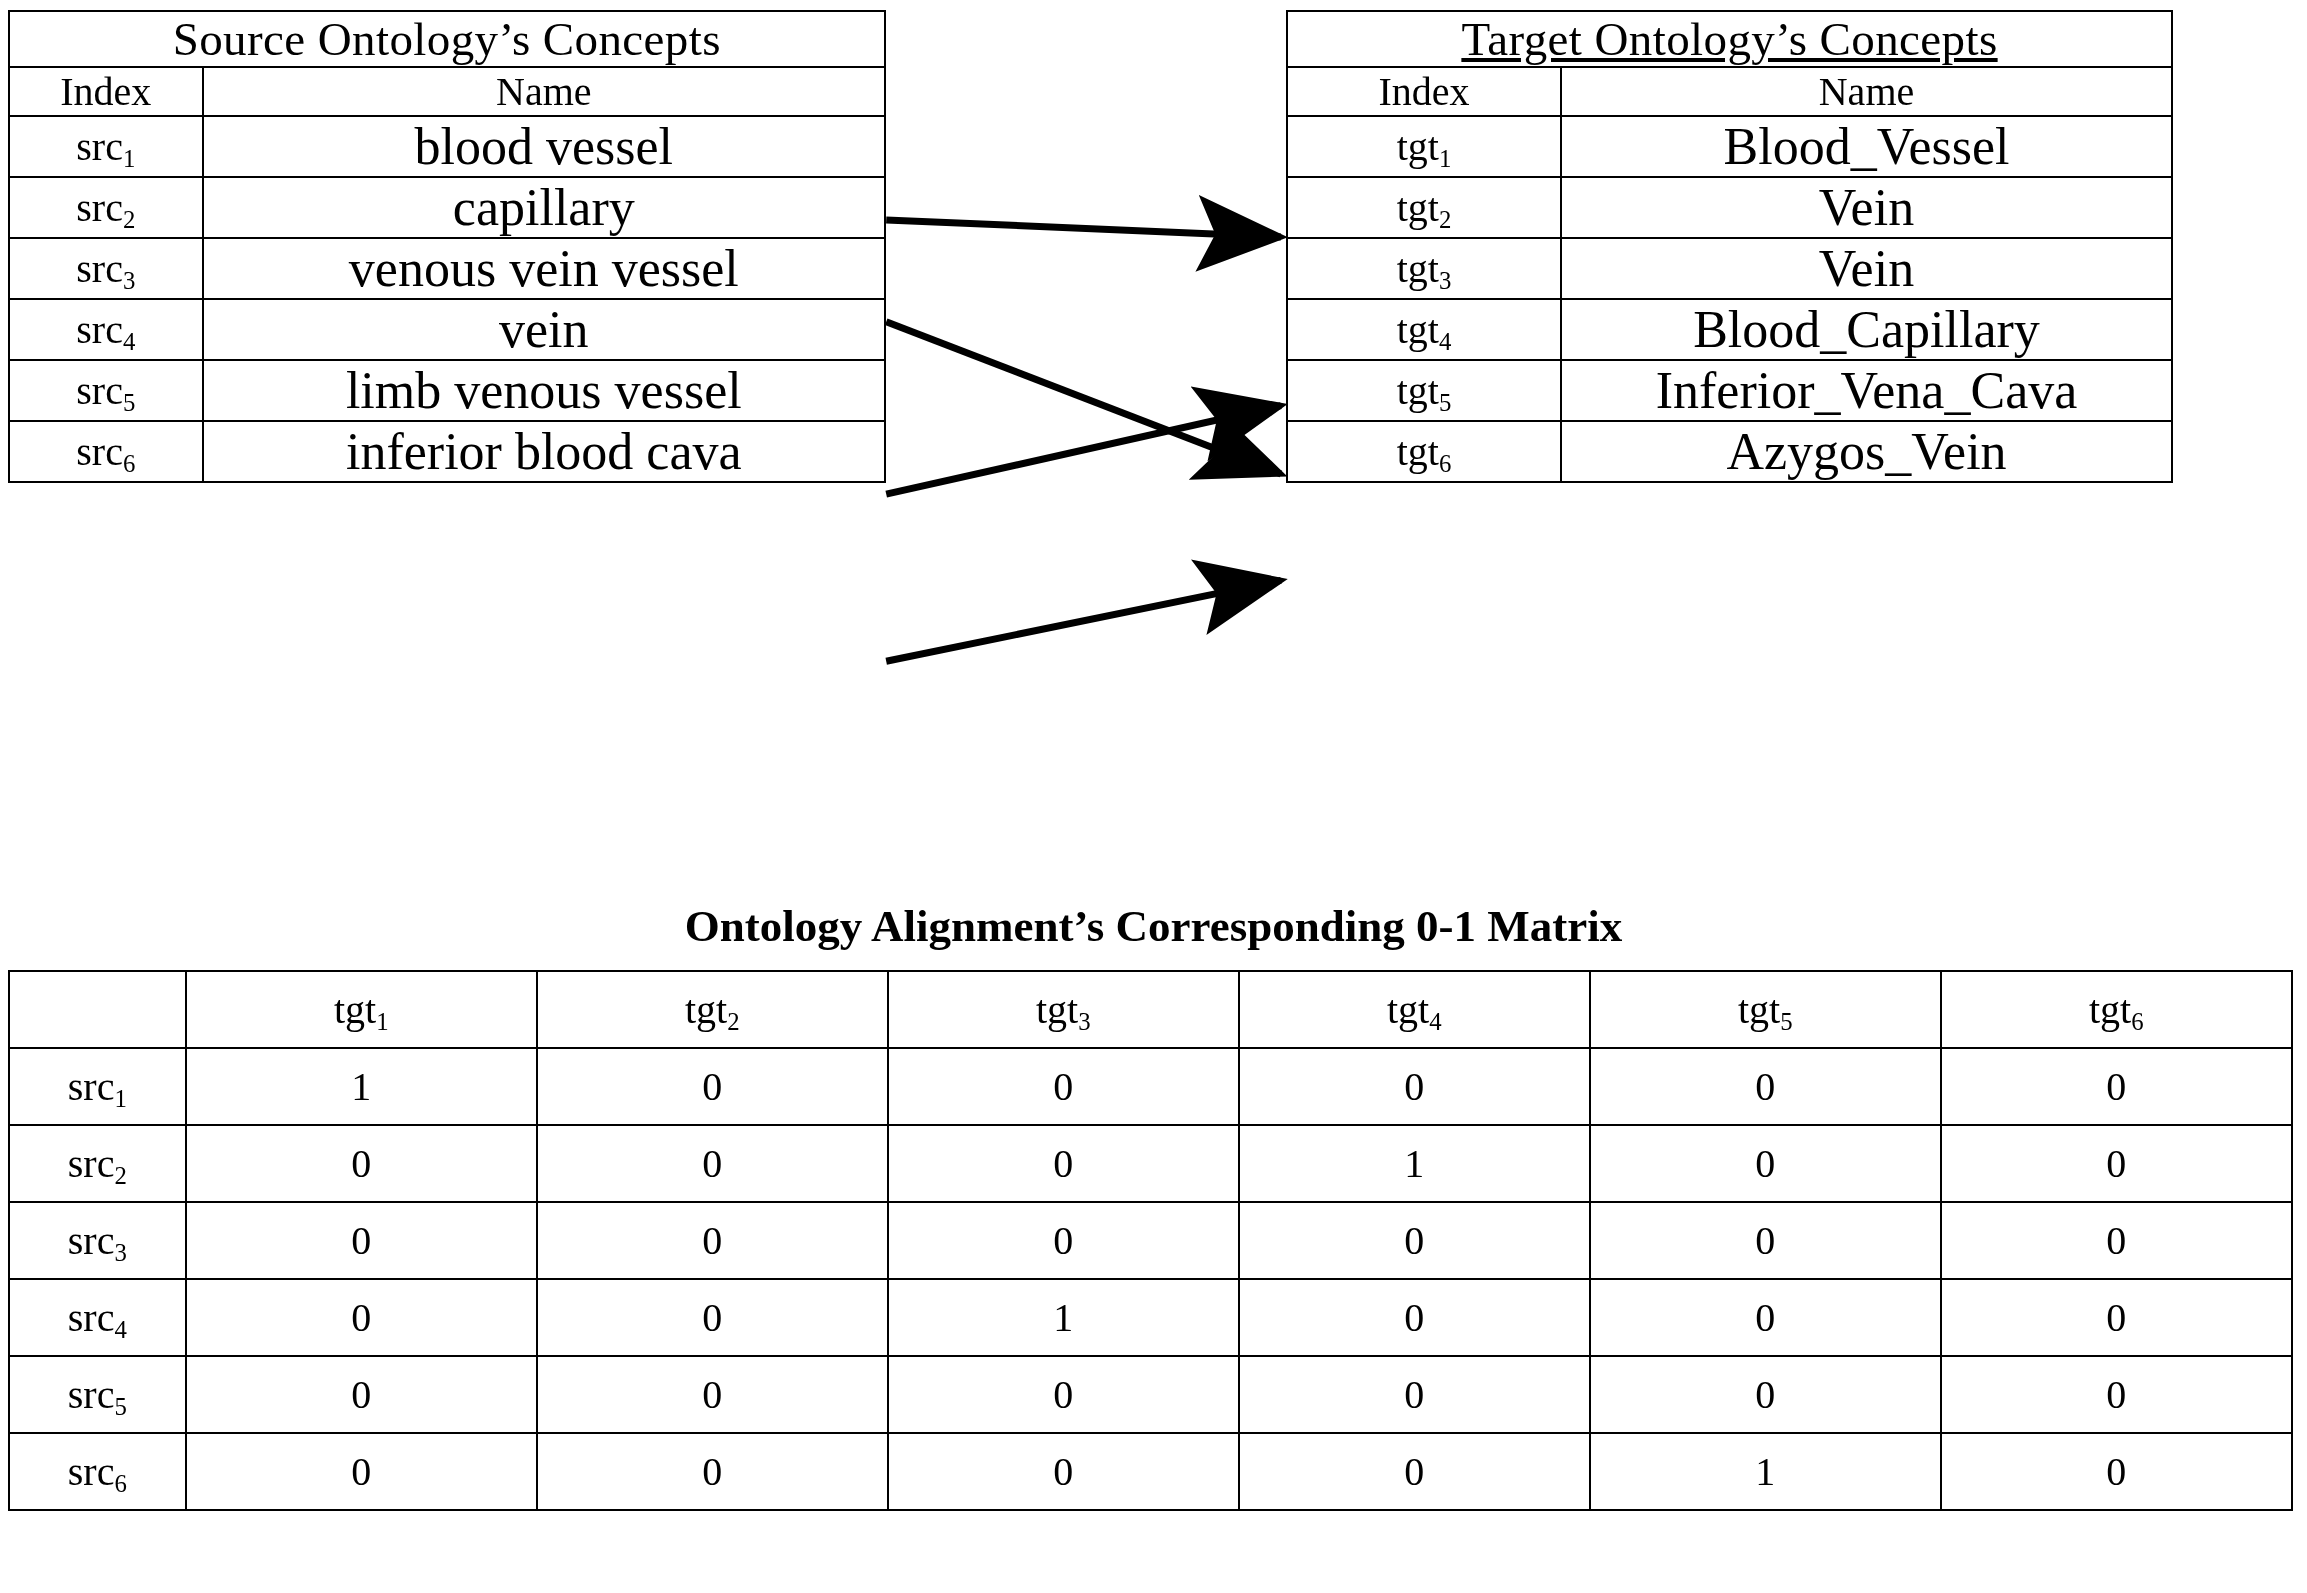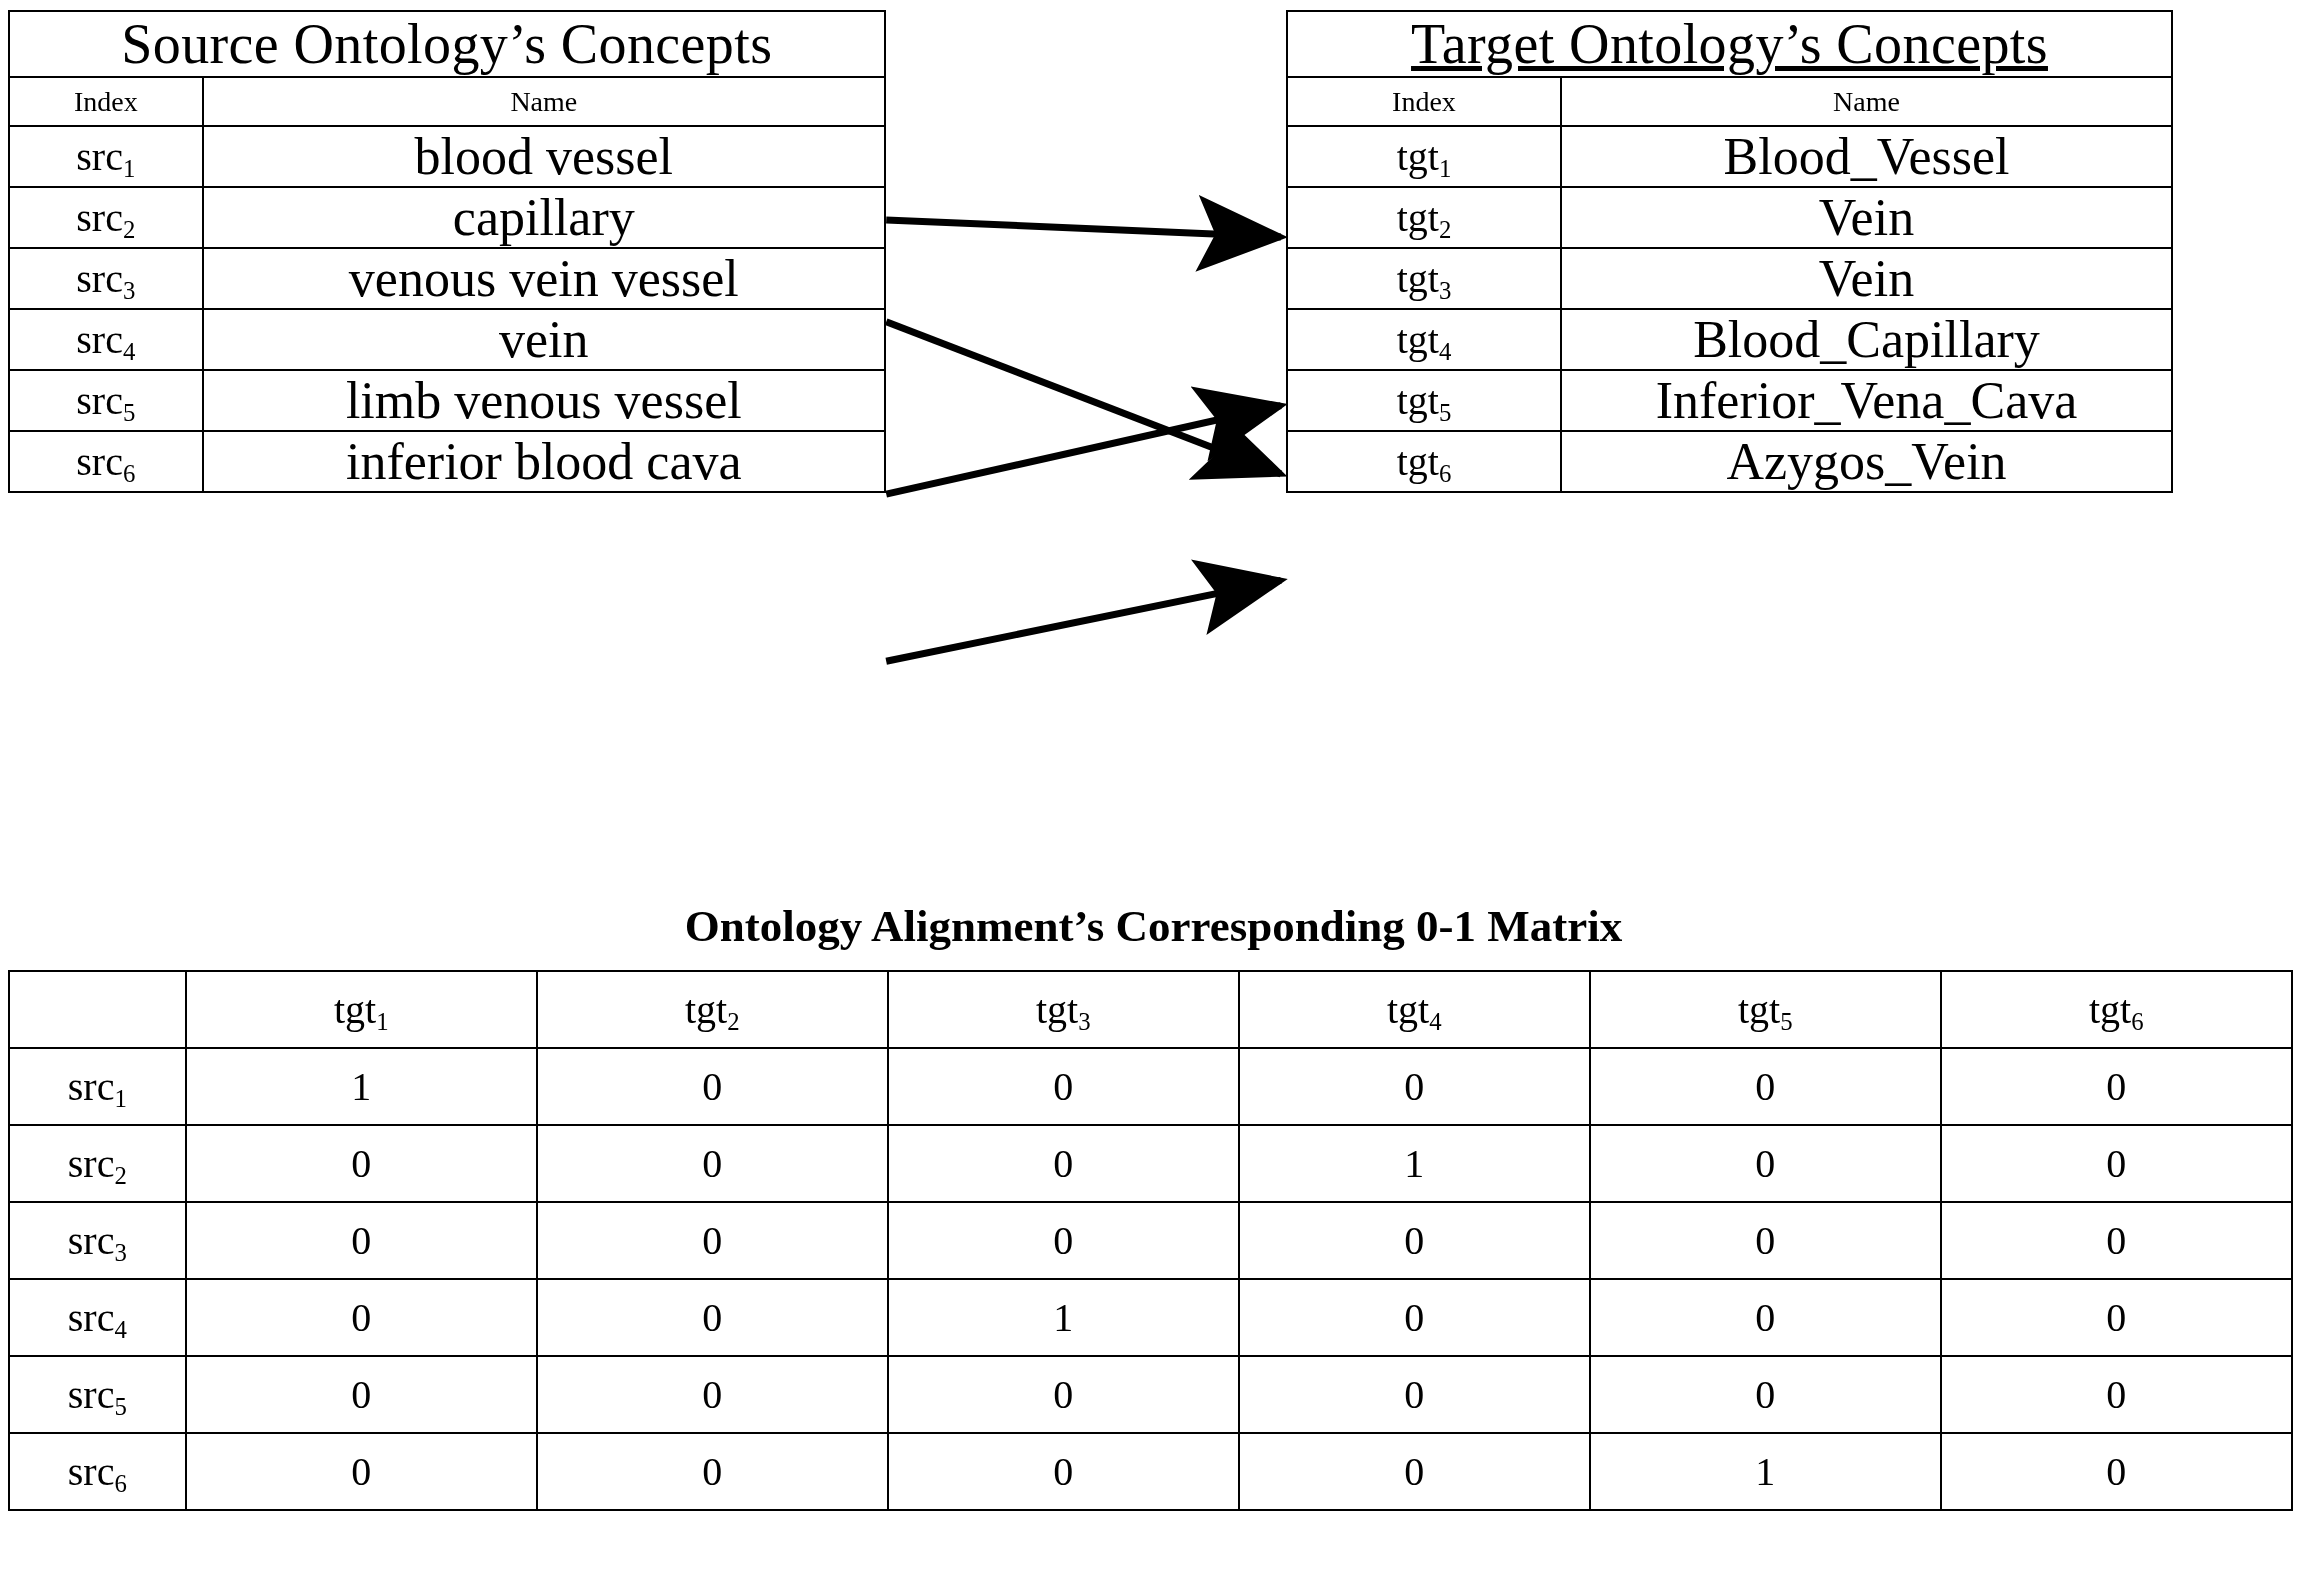--- a/index.html
+++ b/index.html
@@ -27,25 +27,25 @@
   .onto-table th {
     border: 2.3px solid #000;
     text-align: center;
     vertical-align: middle;
     padding: 0;
     font-weight: normal;
     background: #fff;
   }
   .onto-title {
     font-weight: bold;
-    font-size: 56px;
+    font-size: 47px;
     letter-spacing: 0.4px;
   }
   .onto-head {
-    font-size: 28px;
+    font-size: 40px;
   }
   .onto-cell {
     font-size: 52px;
   }
   .onto-idx {
     font-size: 40px;
   }
   sub {
     font-size: 0.62em;
     vertical-align: -0.30em;

